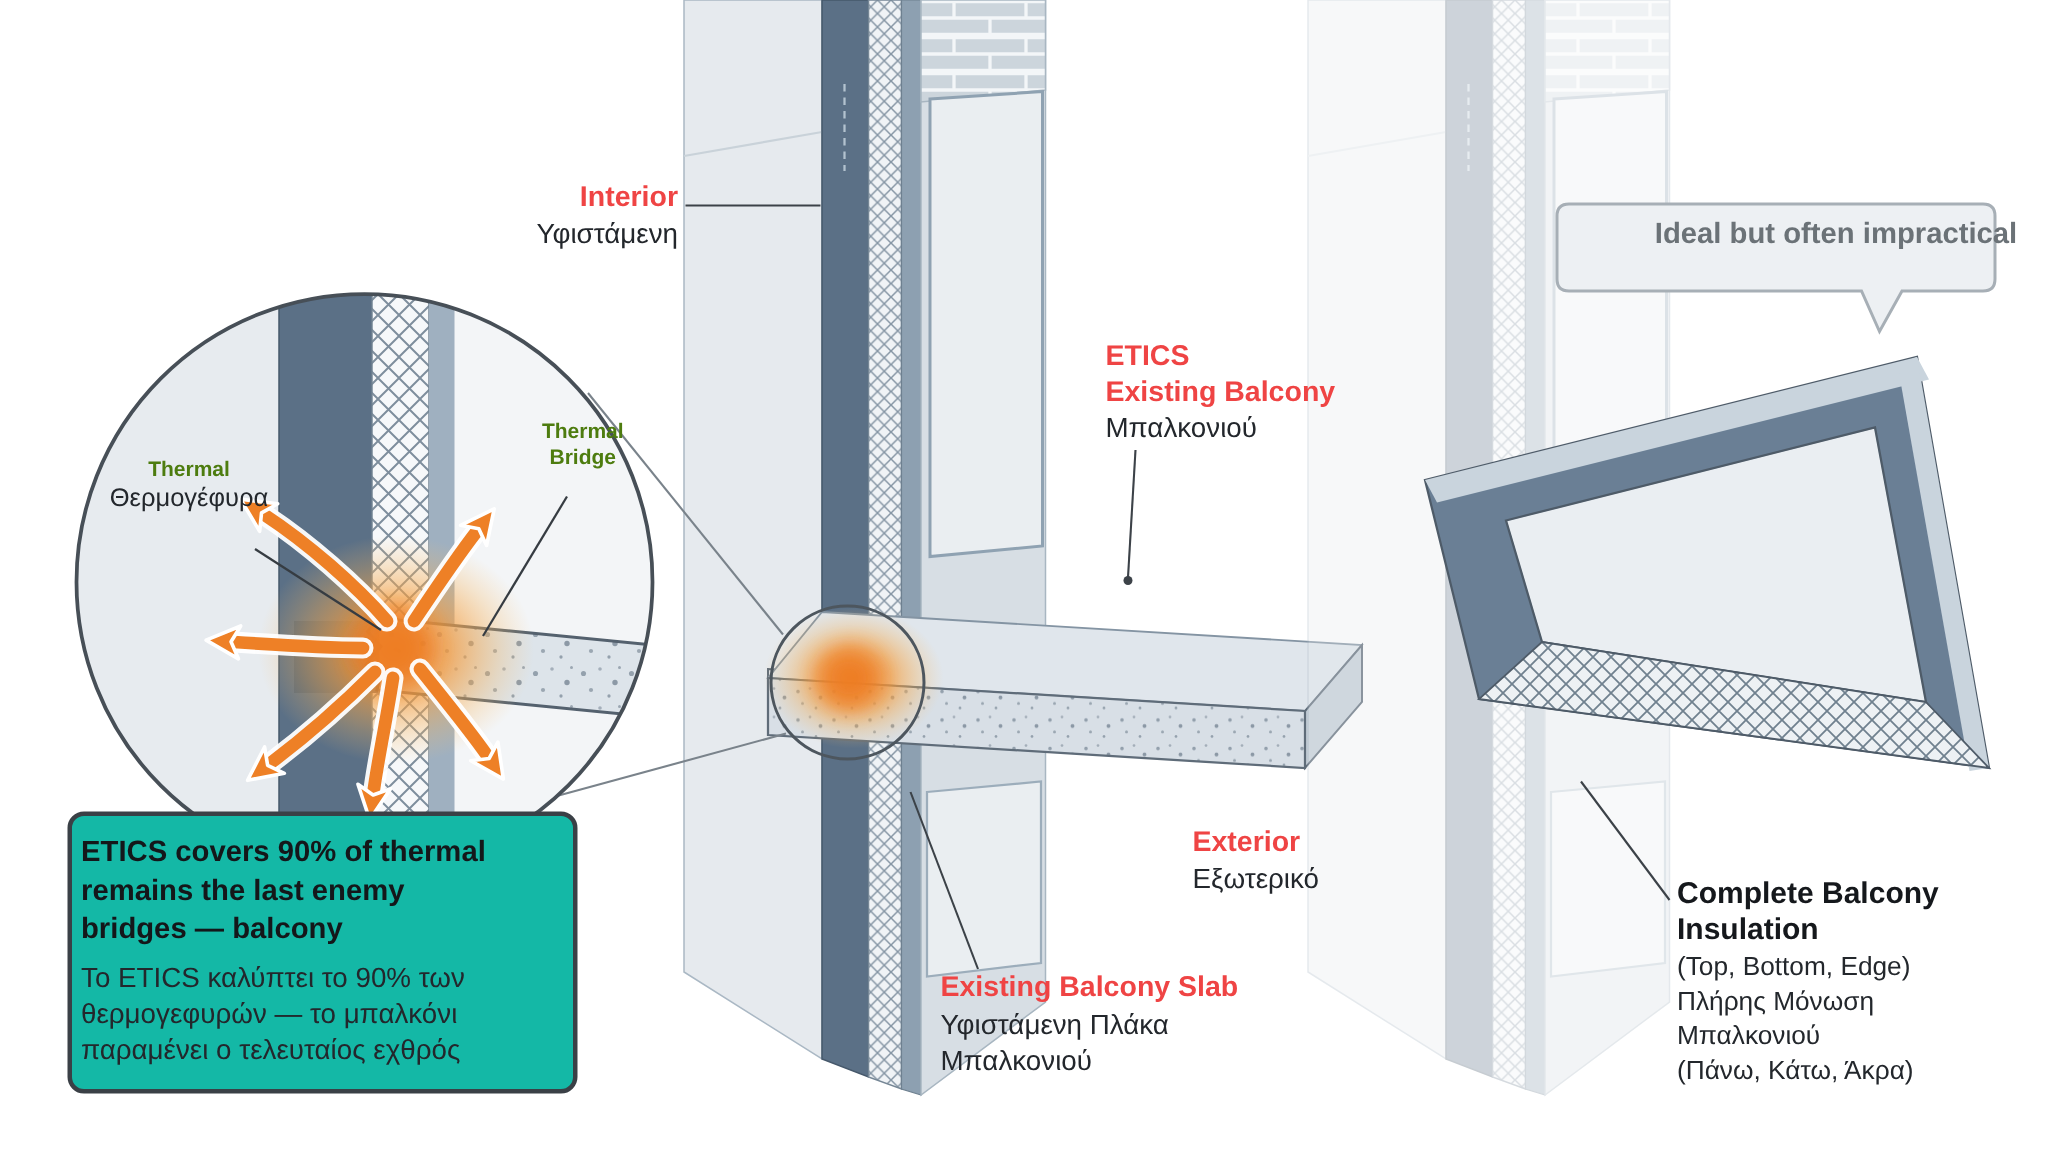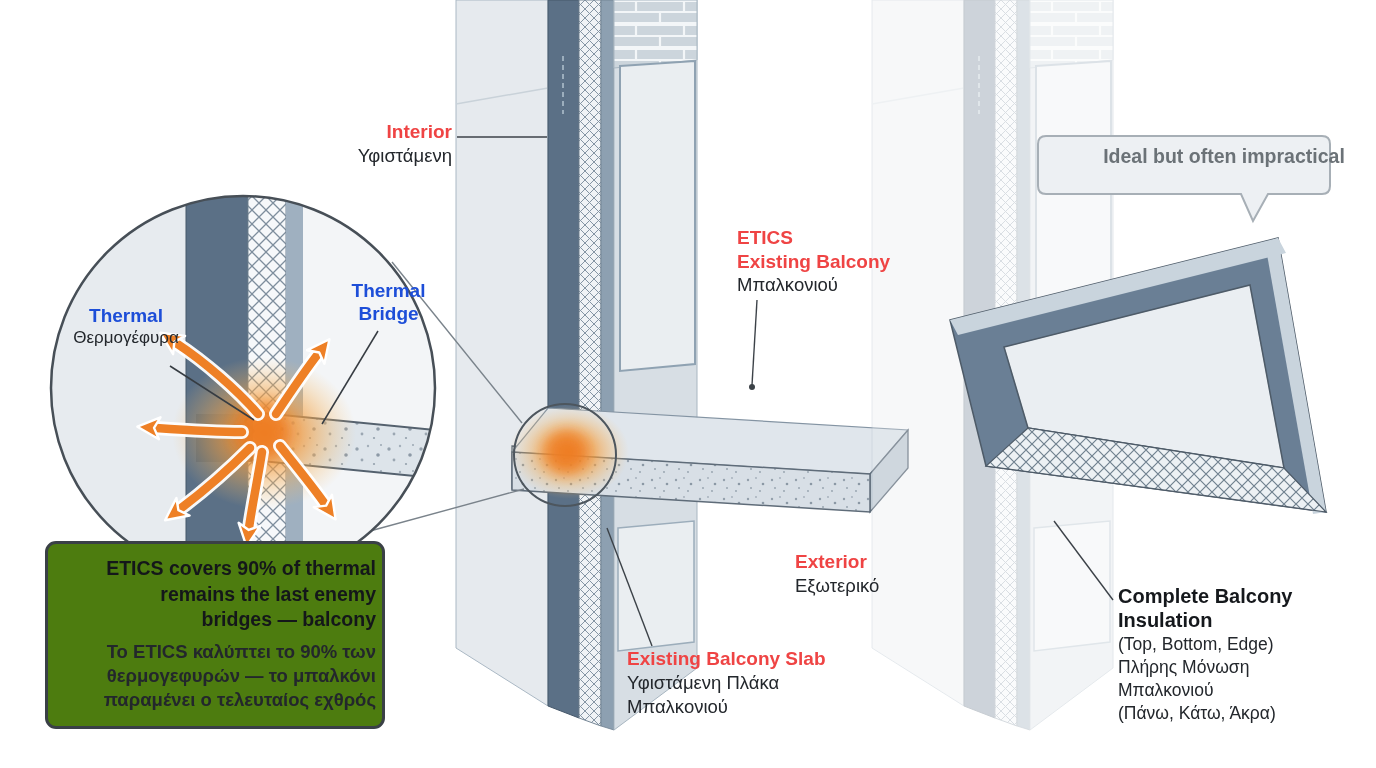--- a/index.html
+++ b/index.html
@@ -2,30 +2,30 @@
 <html><head>
 <meta charset="utf-8">
 <style>
   html,body{margin:0;padding:0;background:#fff;}
   .canvas{position:relative;width:1376px;height:768px;background:#ffffff;overflow:hidden;
           font-family:"Liberation Sans","DejaVu Sans",sans-serif;color:#1b1f24;}
   .art{position:absolute;left:0;top:0;}
   .lbl{position:absolute;}
   .lbl div{white-space:nowrap;}
   .b{font-weight:700;font-size:19px;line-height:1.24;color:#ef4444;}
-  .b-sm{font-weight:700;font-size:19px;line-height:1.22;color:#1d4ed8;}
+  .b-sm{font-weight:700;font-size:14px;line-height:1.22;color:#4d7c0f;}
   .r{font-weight:400;font-size:18.5px;line-height:1.3;color:#23272c;}
   .center{text-align:center;}
   .right{text-align:right;}
-  .callout{position:absolute;left:45px;top:541px;width:322px;background:#4d7c0f;
-           border:3px solid #3a4046;border-radius:11px;padding:12px 6px 14px;text-align:right;}
+  .callout{position:absolute;left:45px;top:541px;width:322px;background:#14b8a6;
+           border:3px solid #3a4046;border-radius:11px;padding:12px 6px 14px;text-align:left;}
   .callout div{white-space:nowrap;}
   .callout .en{font-weight:700;font-size:19.5px;line-height:1.32;color:#14171a;}
   .callout .el-block{margin-top:7px;}
-  .callout .el{font-weight:700;font-size:18.5px;line-height:1.3;color:#23272c;}
+  .callout .el{font-weight:400;font-size:18.5px;line-height:1.3;color:#23272c;}
   .bubble-text{position:absolute;left:1040px;top:144px;width:336px;text-align:center;margin-left:16px;}
   .bubble-text div{white-space:nowrap;}
   .bubble-text .en{font-weight:700;font-size:19.5px;color:#6b7277;line-height:1.25;}
   .bubble-text .el{font-weight:400;font-size:17px;color:#989fa5;line-height:1.35;}
   .ins .b2{font-weight:700;font-size:20px;line-height:1.22;color:#15181c;white-space:nowrap;}
   .ins .r2{font-weight:400;font-size:17.5px;line-height:1.32;color:#23272c;white-space:nowrap;}
 </style>
 </head>
 <body>
 

